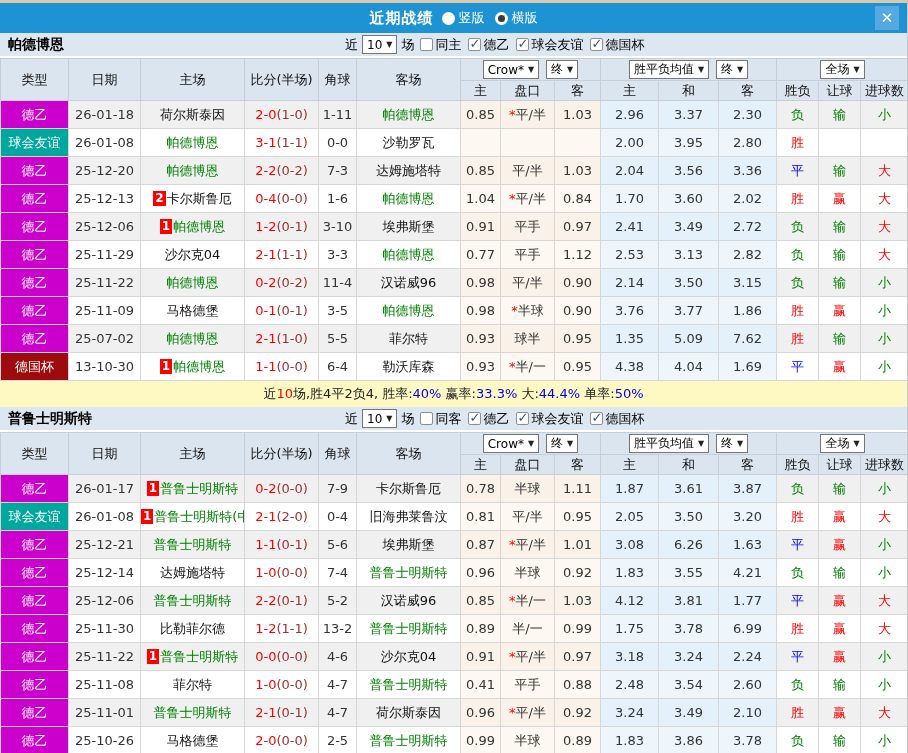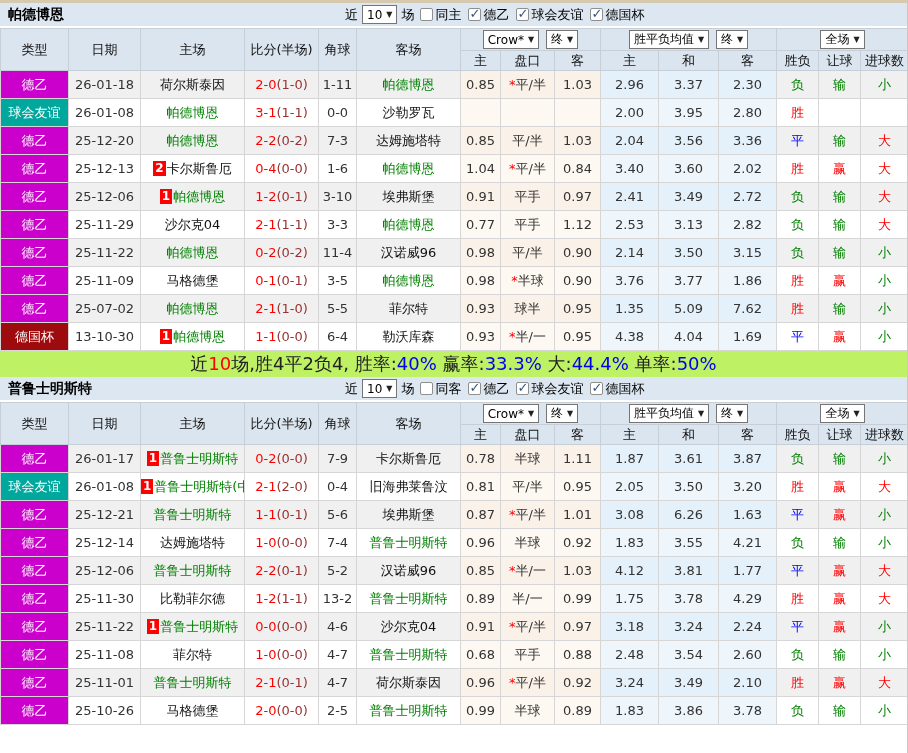--- a/index.html
+++ b/index.html
@@ -39,28 +39,44 @@
   tbody tr:nth-child(odd) td.col-odds{background:#faf2e8 !important}
   tbody td.col-avg{background:#eef6fc !important;color:#333}
   tbody tr:nth-child(odd) td.col-avg{background:#e5f1fa !important}
   td.col-type{color:#fff;font-size:13px}
   .focus-team{color:#008000}
   .plain-team{color:#111}
   .ft{color:#ff0000}
   .ht{color:#993333}
   .rank-badge{display:inline-block;background:#ff0000;color:#fff;font-size:12px;font-weight:bold;line-height:15px;padding:0 2px;margin-right:1px;vertical-align:1px}
   .star{color:#ff0000}
-  .summary{height:26px;line-height:26px;text-align:center;font-size:18px;background:#bef264}
+  .summary{height:26px;line-height:26px;text-align:center;font-size:13px;background:#fef9c3}
 </style>
 </head>
 <body>
 
 <div class="app">
   <div class="top-strip"></div>
 
+  <div class="titlebar">
+    <div class="title-center">
+      <span class="title">近期战绩</span>
+      <span class="radios" id="radio-group">
+          <span class="radio-item">
+            <span class="radio"></span>
+            <span>竖版</span>
+          </span>
+          <span class="radio-item">
+            <span class="radio selected"></span>
+            <span>横版</span>
+          </span>
+        </span>
+    </div>
+    <span class="close-btn">✕</span>
+  </div>
 
   <div id="sections">
   <section class="team-section">
     <div class="section-header">
       <span class="team-name">帕德博恩</span>
       <div class="filter-bar">
         <span>近</span>
         <span class="sel">
               <span>10</span>
             </span>
@@ -206,21 +222,21 @@
             <tr>
               <td class="col-type" style="background: rgb(204, 0, 204);">德乙</td>
               <td class="col-date">25-12-13</td>
               <td class="col-team"><span class="rank-badge">2</span><span class="plain-team">卡尔斯鲁厄</span></td>
               <td class="col-score"><span class="ft">0-4</span><span class="ht">(0-0)</span></td>
               <td class="col-corner">1-6</td>
               <td class="col-team"><span class="focus-team">帕德博恩</span></td>
               <td class="col-odds">1.04</td>
               <td class="col-odds"><span class="star">*</span>平/半</td>
               <td class="col-odds">0.84</td>
-              <td class="col-avg">3.40</td>
+              <td class="col-avg">1.70</td>
               <td class="col-avg">3.60</td>
               <td class="col-avg">2.02</td>
               <td class="col-result" style="color: rgb(255, 0, 0);">胜</td>
               <td class="col-result" style="color: rgb(255, 0, 0);">赢</td>
               <td class="col-result" style="color: rgb(255, 0, 0);">大</td>
             </tr>
             <tr>
               <td class="col-type" style="background: rgb(204, 0, 204);">德乙</td>
               <td class="col-date">25-12-06</td>
               <td class="col-team"><span class="rank-badge">1</span><span class="focus-team">帕德博恩</span></td>
@@ -513,21 +529,21 @@
               <td class="col-date">25-11-30</td>
               <td class="col-team"><span class="plain-team">比勒菲尔德</span></td>
               <td class="col-score"><span class="ft">1-2</span><span class="ht">(1-1)</span></td>
               <td class="col-corner">13-2</td>
               <td class="col-team"><span class="focus-team">普鲁士明斯特</span></td>
               <td class="col-odds">0.89</td>
               <td class="col-odds">半/一</td>
               <td class="col-odds">0.99</td>
               <td class="col-avg">1.75</td>
               <td class="col-avg">3.78</td>
-              <td class="col-avg">4.29</td>
+              <td class="col-avg">6.99</td>
               <td class="col-result" style="color: rgb(255, 0, 0);">胜</td>
               <td class="col-result" style="color: rgb(255, 0, 0);">赢</td>
               <td class="col-result" style="color: rgb(255, 0, 0);">大</td>
             </tr>
             <tr>
               <td class="col-type" style="background: rgb(204, 0, 204);">德乙</td>
               <td class="col-date">25-11-22</td>
               <td class="col-team"><span class="rank-badge">1</span><span class="focus-team">普鲁士明斯特</span></td>
               <td class="col-score"><span class="ft">0-0</span><span class="ht">(0-0)</span></td>
               <td class="col-corner">4-6</td>
@@ -542,21 +558,21 @@
               <td class="col-result" style="color: rgb(255, 0, 0);">赢</td>
               <td class="col-result" style="color: rgb(0, 128, 0);">小</td>
             </tr>
             <tr>
               <td class="col-type" style="background: rgb(204, 0, 204);">德乙</td>
               <td class="col-date">25-11-08</td>
               <td class="col-team"><span class="plain-team">菲尔特</span></td>
               <td class="col-score"><span class="ft">1-0</span><span class="ht">(0-0)</span></td>
               <td class="col-corner">4-7</td>
               <td class="col-team"><span class="focus-team">普鲁士明斯特</span></td>
-              <td class="col-odds">0.68</td>
+              <td class="col-odds">0.41</td>
               <td class="col-odds">平手</td>
               <td class="col-odds">0.88</td>
               <td class="col-avg">2.48</td>
               <td class="col-avg">3.54</td>
               <td class="col-avg">2.60</td>
               <td class="col-result" style="color: rgb(0, 128, 0);">负</td>
               <td class="col-result" style="color: rgb(0, 128, 0);">输</td>
               <td class="col-result" style="color: rgb(0, 128, 0);">小</td>
             </tr>
             <tr>

